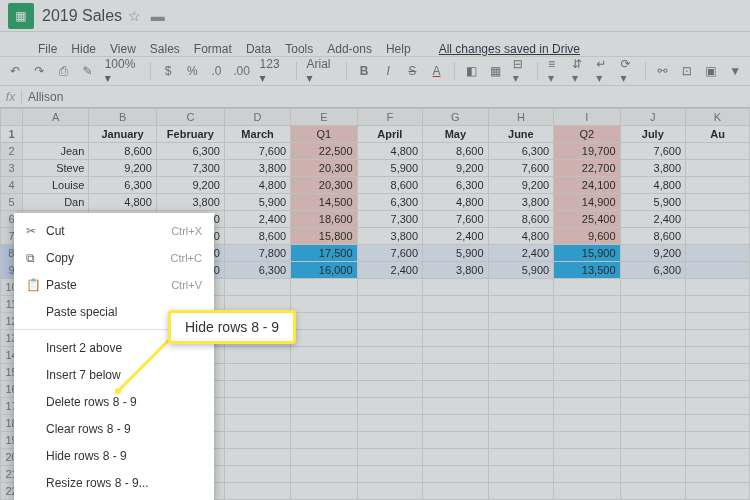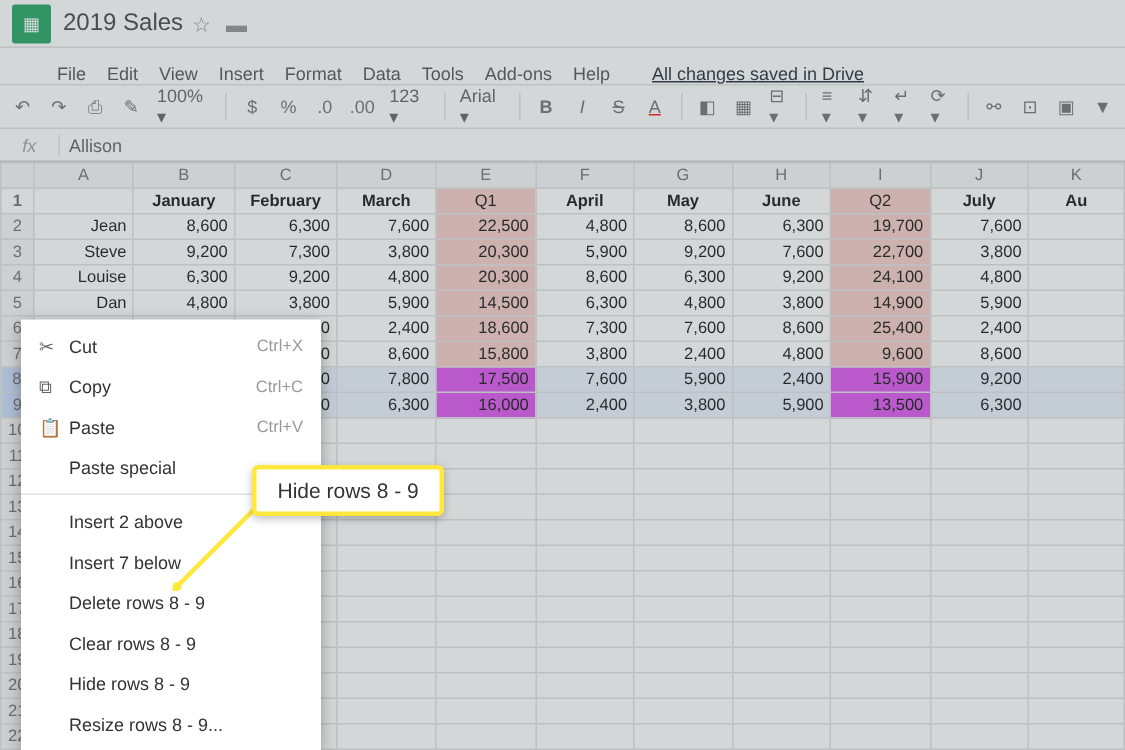--- a/index.html
+++ b/index.html
@@ -10,35 +10,35 @@
 .doc-title{font-size:16px;color:#333;margin-right:6px}
 .star{color:#888;font-size:14px;margin-right:10px}
 .folder-icon{color:#888;font-size:14px}
 .menubar{height:24px;display:flex;align-items:flex-end;padding:0 38px;gap:14px;font-size:12px;color:#444}
 .menubar span{cursor:pointer}
 .save-status{color:#0f172a;text-decoration:underline;margin-left:14px}
 .toolbar{height:30px;border-top:1px solid #e0e0e0;border-bottom:1px solid #e0e0e0;display:flex;align-items:center;padding:0 8px;gap:10px;font-size:12px;color:#555}
 .toolbar .sep{width:1px;height:18px;background:#ddd}
 .tb-icon{width:16px;height:16px;display:flex;align-items:center;justify-content:center;font-size:12px;color:#666}
 .fxbar{height:22px;border-bottom:1px solid #ccc;display:flex;align-items:center;font-size:12px}
-.fx-label{width:40px;text-align:center;color:#999;font-style:italic;border-right:1px solid #ddd}
+.fx-label{width:22px;text-align:center;color:#999;font-style:italic;border-right:1px solid #ddd}
 .fx-val{padding:0 6px;color:#555}
 .sheet{position:relative;overflow:hidden}
 table{border-collapse:collapse;width:100%;font-size:11px}
 th,td{border:1px solid #ddd;height:17px;padding:0 4px;white-space:nowrap}
 th{background:#f5f5f5;color:#666;font-weight:normal;text-align:center}
 .rowhdr{background:#f5f5f5;color:#666;text-align:center;width:22px;min-width:22px}
 .corner{background:#f5f5f5;width:22px}
 td.name{text-align:right}
 td.num{text-align:right}
 .hdrrow td{font-weight:bold;text-align:center;background:#fff}
 .q-col{background:#f4c7c3}
 .hdrrow .q-col{background:#f4c7c3;font-weight:normal}
 .sel-row td{background:#e8f0fe}
-.sel-row .q-col{background:#d946ef}
+.sel-row .q-col{background:#0ea5e9}
 .sel-row .rowhdr{background:#c6dafc}
 .active-cell{border:2px solid #1a73e8!important;background:#fff!important}
 .ctx-menu{position:absolute;left:14px;top:213px;width:200px;background:#fff;box-shadow:0 2px 10px rgba(0,0,0,0.3);z-index:10;font-size:12px;padding:4px 0}
 .ctx-item{height:27px;display:flex;align-items:center;padding:0 12px;color:#333;cursor:pointer}
 .ctx-item .ico{width:20px;font-size:12px;color:#666}
 .ctx-item .shortcut{margin-left:auto;color:#999;font-size:11px}
 .ctx-item .arrow{margin-left:auto;color:#777}
 .ctx-sep{height:1px;background:#e0e0e0;margin:4px 0}
 .tooltip{position:absolute;left:168px;top:310px;z-index:20;background:#fff;border:3px solid #ffe83b;border-radius:4px;padding:6px 14px;font-size:14px;color:#333;box-shadow:0 2px 6px rgba(0,0,0,0.25)}
 .tooltip-line{position:absolute;left:115px;top:332px;width:62px;height:62px;z-index:19;pointer-events:none}
@@ -48,23 +48,23 @@
 
 <div class="titlebar">
   <div class="logo">▦</div>
   <div class="doc-title">2019 Sales</div>
   <div class="star">☆</div>
   <div class="folder-icon">▬</div>
 </div>
 
 <div class="menubar">
   <span>File</span>
-  <span>Edit</span>
+  <span>Hide</span>
   <span>View</span>
-  <span>Insert</span>
+  <span>Sales</span>
   <span>Format</span>
   <span>Data</span>
   <span>Tools</span>
   <span>Add-ons</span>
   <span>Help</span>
   <span class="save-status">All changes saved in Drive</span>
 </div>
 
 <div class="toolbar">
   <span class="tb-icon">↶</span>

